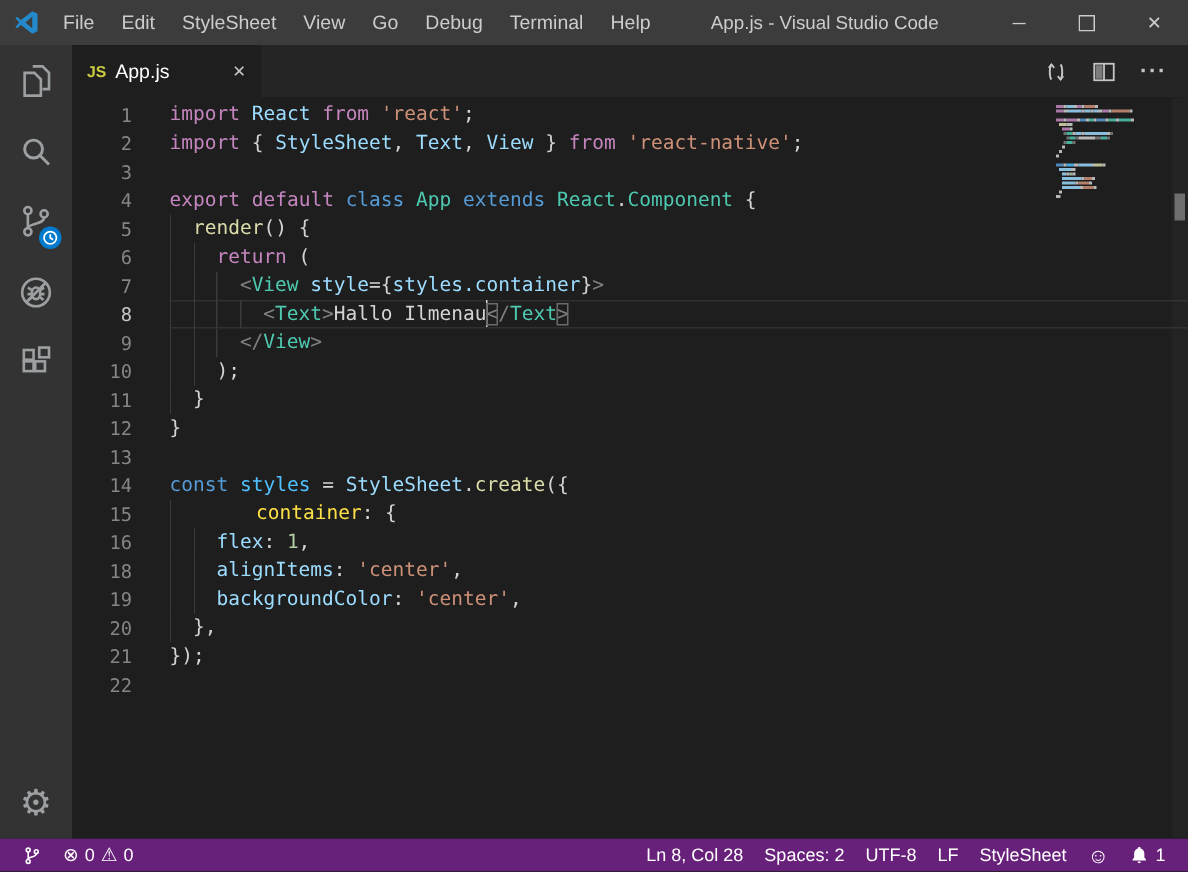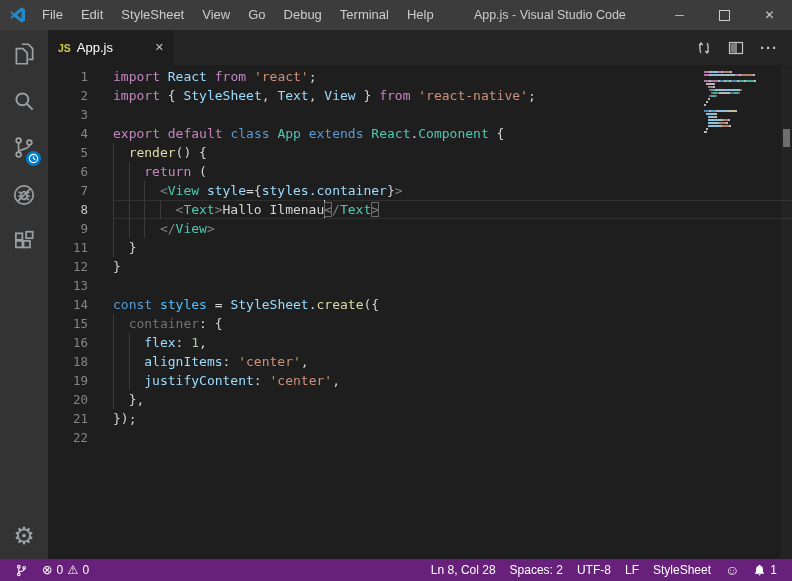--- a/index.html
+++ b/index.html
@@ -169,28 +169,29 @@
       <div class="code-area">
           <div class="line"><span class="gutter">1</span><span class="line-content"><span style="color: rgb(197, 134, 192);">import</span><span style="color: rgb(212, 212, 212);"> </span><span style="color: rgb(156, 220, 254);">React</span><span style="color: rgb(212, 212, 212);"> </span><span style="color: rgb(197, 134, 192);">from</span><span style="color: rgb(212, 212, 212);"> </span><span style="color: rgb(206, 145, 120);">'react'</span><span style="color: rgb(212, 212, 212);">;</span></span></div>
           <div class="line"><span class="gutter">2</span><span class="line-content"><span style="color: rgb(197, 134, 192);">import</span><span style="color: rgb(212, 212, 212);"> { </span><span style="color: rgb(156, 220, 254);">StyleSheet</span><span style="color: rgb(212, 212, 212);">, </span><span style="color: rgb(156, 220, 254);">Text</span><span style="color: rgb(212, 212, 212);">, </span><span style="color: rgb(156, 220, 254);">View</span><span style="color: rgb(212, 212, 212);"> } </span><span style="color: rgb(197, 134, 192);">from</span><span style="color: rgb(212, 212, 212);"> </span><span style="color: rgb(206, 145, 120);">'react-native'</span><span style="color: rgb(212, 212, 212);">;</span></span></div>
           <div class="line"><span class="gutter">3</span><span class="line-content"></span></div>
           <div class="line"><span class="gutter">4</span><span class="line-content"><span style="color: rgb(197, 134, 192);">export</span><span style="color: rgb(212, 212, 212);"> </span><span style="color: rgb(197, 134, 192);">default</span><span style="color: rgb(212, 212, 212);"> </span><span style="color: rgb(86, 156, 214);">class</span><span style="color: rgb(212, 212, 212);"> </span><span style="color: rgb(78, 201, 176);">App</span><span style="color: rgb(212, 212, 212);"> </span><span style="color: rgb(86, 156, 214);">extends</span><span style="color: rgb(212, 212, 212);"> </span><span style="color: rgb(78, 201, 176);">React</span><span style="color: rgb(212, 212, 212);">.</span><span style="color: rgb(78, 201, 176);">Component</span><span style="color: rgb(212, 212, 212);"> {</span></span></div>
           <div class="line"><span class="gutter">5</span><span class="line-content"><span class="guide"></span><span style="color: rgb(220, 220, 170);">render</span><span style="color: rgb(212, 212, 212);">() {</span></span></div>
           <div class="line"><span class="gutter">6</span><span class="line-content"><span class="guide"></span><span class="guide"></span><span style="color: rgb(197, 134, 192);">return</span><span style="color: rgb(212, 212, 212);"> (</span></span></div>
           <div class="line"><span class="gutter">7</span><span class="line-content"><span class="guide"></span><span class="guide"></span><span class="guide"></span><span style="color: rgb(128, 128, 128);">&lt;</span><span style="color: rgb(78, 201, 176);">View</span><span style="color: rgb(212, 212, 212);"> </span><span style="color: rgb(156, 220, 254);">style</span><span style="color: rgb(212, 212, 212);">={</span><span style="color: rgb(156, 220, 254);">styles.container</span><span style="color: rgb(212, 212, 212);">}</span><span style="color: rgb(128, 128, 128);">&gt;</span></span></div>
           <div class="line current"><span class="gutter">8</span><span class="line-content"><span class="guide"></span><span class="guide"></span><span class="guide"></span><span class="guide"></span><span style="color: rgb(128, 128, 128);">&lt;</span><span style="color: rgb(78, 201, 176);">Text</span><span style="color: rgb(128, 128, 128);">&gt;</span><span style="color: rgb(212, 212, 212);">Hallo Ilmenau</span><span class="cursor"></span><span class="bracket-match" style="color: rgb(128, 128, 128);">&lt;</span><span style="color: rgb(128, 128, 128);">/</span><span style="color: rgb(78, 201, 176);">Text</span><span class="bracket-match" style="color: rgb(128, 128, 128);">&gt;</span></span></div>
           <div class="line"><span class="gutter">9</span><span class="line-content"><span class="guide"></span><span class="guide"></span><span class="guide"></span><span style="color: rgb(128, 128, 128);">&lt;/</span><span style="color: rgb(78, 201, 176);">View</span><span style="color: rgb(128, 128, 128);">&gt;</span></span></div>
+          <div class="line"><span class="gutter">10</span><span class="line-content"><span class="guide"></span><span class="guide"></span><span style="color: rgb(212, 212, 212);">);</span></span></div>
           <div class="line"><span class="gutter">11</span><span class="line-content"><span class="guide"></span><span style="color: rgb(212, 212, 212);">}</span></span></div>
           <div class="line"><span class="gutter">12</span><span class="line-content"><span style="color: rgb(212, 212, 212);">}</span></span></div>
           <div class="line"><span class="gutter">13</span><span class="line-content"></span></div>
           <div class="line"><span class="gutter">14</span><span class="line-content"><span style="color: rgb(86, 156, 214);">const</span><span style="color: rgb(212, 212, 212);"> </span><span style="color: rgb(79, 193, 255);">styles</span><span style="color: rgb(212, 212, 212);"> = </span><span style="color: rgb(156, 220, 254);">StyleSheet</span><span style="color: rgb(212, 212, 212);">.</span><span style="color: rgb(220, 220, 170);">create</span><span style="color: rgb(212, 212, 212);">({</span></span></div>
-          <div class="line"><span class="gutter">15</span><span class="line-content"><span class="guide"></span><span style="color: #737373;">container</span><span style="color: rgb(212, 212, 212);">: {</span></span></div>
+          <div class="line"><span class="gutter">15</span><span class="line-content"><span class="guide"></span><span style="color: #fde047; margin-left: 42px;">container</span><span style="color: rgb(212, 212, 212);">: {</span></span></div>
           <div class="line"><span class="gutter">16</span><span class="line-content"><span class="guide"></span><span class="guide"></span><span style="color: rgb(156, 220, 254);">flex</span><span style="color: rgb(212, 212, 212);">: </span><span style="color: rgb(181, 206, 168);">1</span><span style="color: rgb(212, 212, 212);">,</span></span></div>
           <div class="line"><span class="gutter">18</span><span class="line-content"><span class="guide"></span><span class="guide"></span><span style="color: rgb(156, 220, 254);">alignItems</span><span style="color: rgb(212, 212, 212);">: </span><span style="color: rgb(206, 145, 120);">'center'</span><span style="color: rgb(212, 212, 212);">,</span></span></div>
-          <div class="line"><span class="gutter">19</span><span class="line-content"><span class="guide"></span><span class="guide"></span><span style="color: rgb(156, 220, 254);">justifyContent</span><span style="color: rgb(212, 212, 212);">: </span><span style="color: rgb(206, 145, 120);">'center'</span><span style="color: rgb(212, 212, 212);">,</span></span></div>
+          <div class="line"><span class="gutter">19</span><span class="line-content"><span class="guide"></span><span class="guide"></span><span style="color: rgb(156, 220, 254);">backgroundColor</span><span style="color: rgb(212, 212, 212);">: </span><span style="color: rgb(206, 145, 120);">'center'</span><span style="color: rgb(212, 212, 212);">,</span></span></div>
           <div class="line"><span class="gutter">20</span><span class="line-content"><span class="guide"></span><span style="color: rgb(212, 212, 212);">},</span></span></div>
           <div class="line"><span class="gutter">21</span><span class="line-content"><span style="color: rgb(212, 212, 212);">});</span></span></div>
           <div class="line"><span class="gutter">22</span><span class="line-content"></span></div>
         </div>
       <div class="minimap">
           <div class="mm-line"><span class="mm-seg" style="width: 5.4px; background: rgb(197, 134, 192);"></span><span class="mm-seg" style="width: 2px; background: rgb(212, 212, 212);"></span><span class="mm-seg" style="width: 4.5px; background: rgb(156, 220, 254);"></span><span class="mm-seg" style="width: 2px; background: rgb(212, 212, 212);"></span><span class="mm-seg" style="width: 3.6px; background: rgb(197, 134, 192);"></span><span class="mm-seg" style="width: 2px; background: rgb(212, 212, 212);"></span><span class="mm-seg" style="width: 6.3px; background: rgb(206, 145, 120);"></span><span class="mm-seg" style="width: 2px; background: rgb(212, 212, 212);"></span></div>
           <div class="mm-line"><span class="mm-seg" style="width: 5.4px; background: rgb(197, 134, 192);"></span><span class="mm-seg" style="width: 2.7px; background: rgb(212, 212, 212);"></span><span class="mm-seg" style="width: 9px; background: rgb(156, 220, 254);"></span><span class="mm-seg" style="width: 2px; background: rgb(212, 212, 212);"></span><span class="mm-seg" style="width: 3.6px; background: rgb(156, 220, 254);"></span><span class="mm-seg" style="width: 2px; background: rgb(212, 212, 212);"></span><span class="mm-seg" style="width: 3.6px; background: rgb(156, 220, 254);"></span><span class="mm-seg" style="width: 2.7px; background: rgb(212, 212, 212);"></span><span class="mm-seg" style="width: 3.6px; background: rgb(197, 134, 192);"></span><span class="mm-seg" style="width: 2px; background: rgb(212, 212, 212);"></span><span class="mm-seg" style="width: 12.6px; background: rgb(206, 145, 120);"></span><span class="mm-seg" style="width: 2px; background: rgb(212, 212, 212);"></span></div>
           <div class="mm-line"></div>
           <div class="mm-line"><span class="mm-seg" style="width: 5.4px; background: rgb(197, 134, 192);"></span><span class="mm-seg" style="width: 2px; background: rgb(212, 212, 212);"></span><span class="mm-seg" style="width: 6.3px; background: rgb(197, 134, 192);"></span><span class="mm-seg" style="width: 2px; background: rgb(212, 212, 212);"></span><span class="mm-seg" style="width: 4.5px; background: rgb(86, 156, 214);"></span><span class="mm-seg" style="width: 2px; background: rgb(212, 212, 212);"></span><span class="mm-seg" style="width: 2.7px; background: rgb(78, 201, 176);"></span><span class="mm-seg" style="width: 2px; background: rgb(212, 212, 212);"></span><span class="mm-seg" style="width: 6.3px; background: rgb(86, 156, 214);"></span><span class="mm-seg" style="width: 2px; background: rgb(212, 212, 212);"></span><span class="mm-seg" style="width: 4.5px; background: rgb(78, 201, 176);"></span><span class="mm-seg" style="width: 2px; background: rgb(212, 212, 212);"></span><span class="mm-seg" style="width: 8.1px; background: rgb(78, 201, 176);"></span><span class="mm-seg" style="width: 2px; background: rgb(212, 212, 212);"></span></div>
           <div class="mm-line"><span class="mm-seg" style="width: 1.8px; background: transparent;"></span><span class="mm-seg" style="width: 5.4px; background: rgb(220, 220, 170);"></span><span class="mm-seg" style="width: 3.6px; background: rgb(212, 212, 212);"></span></div>

